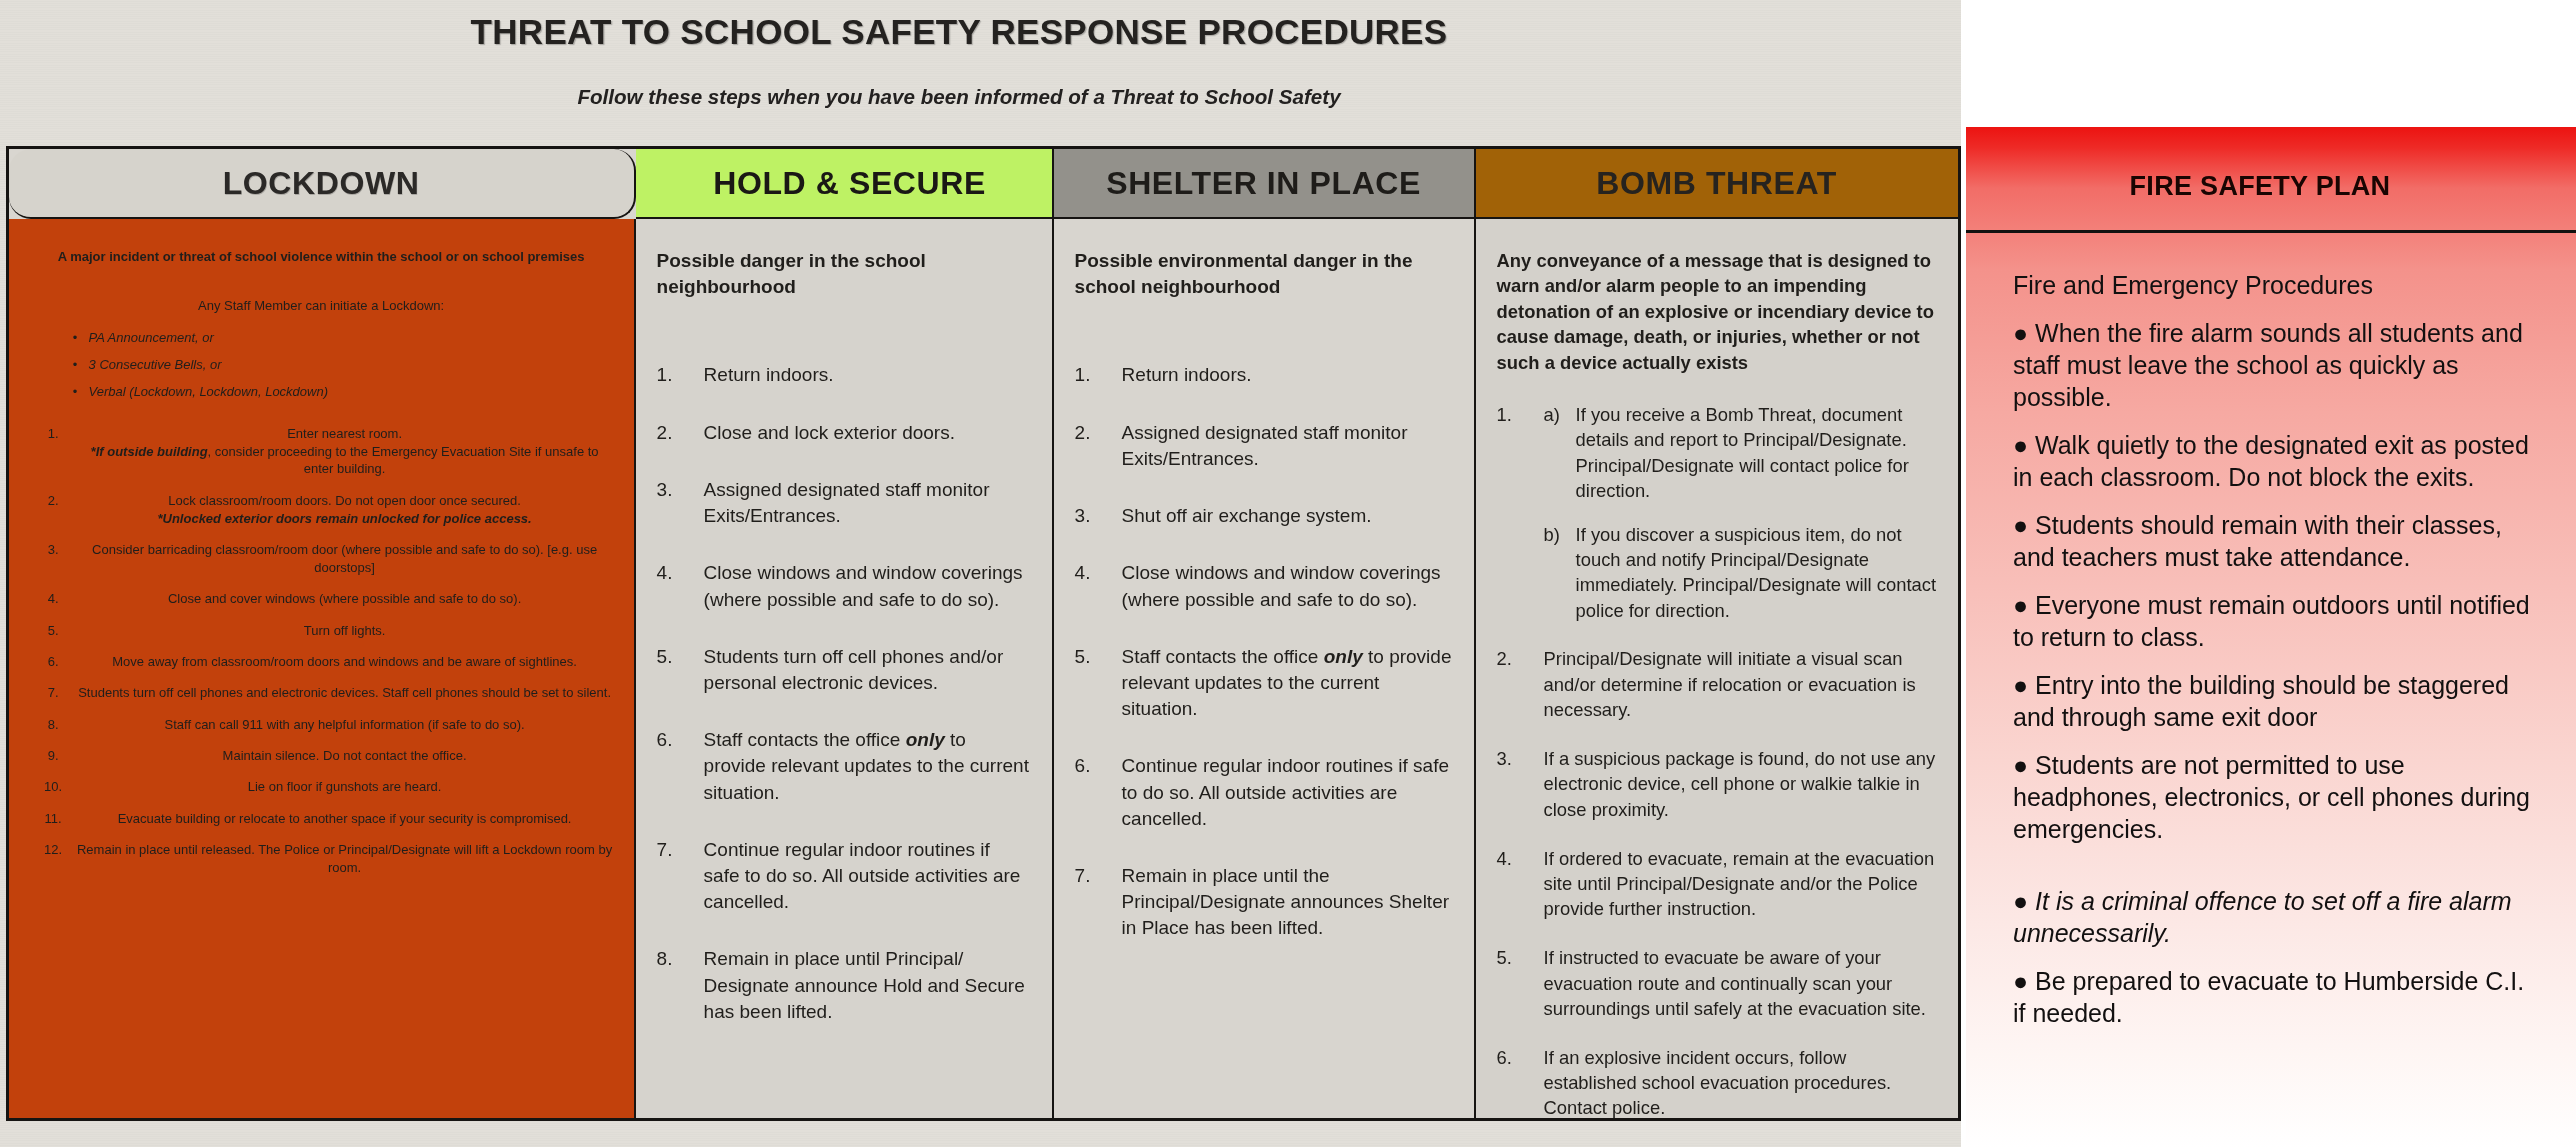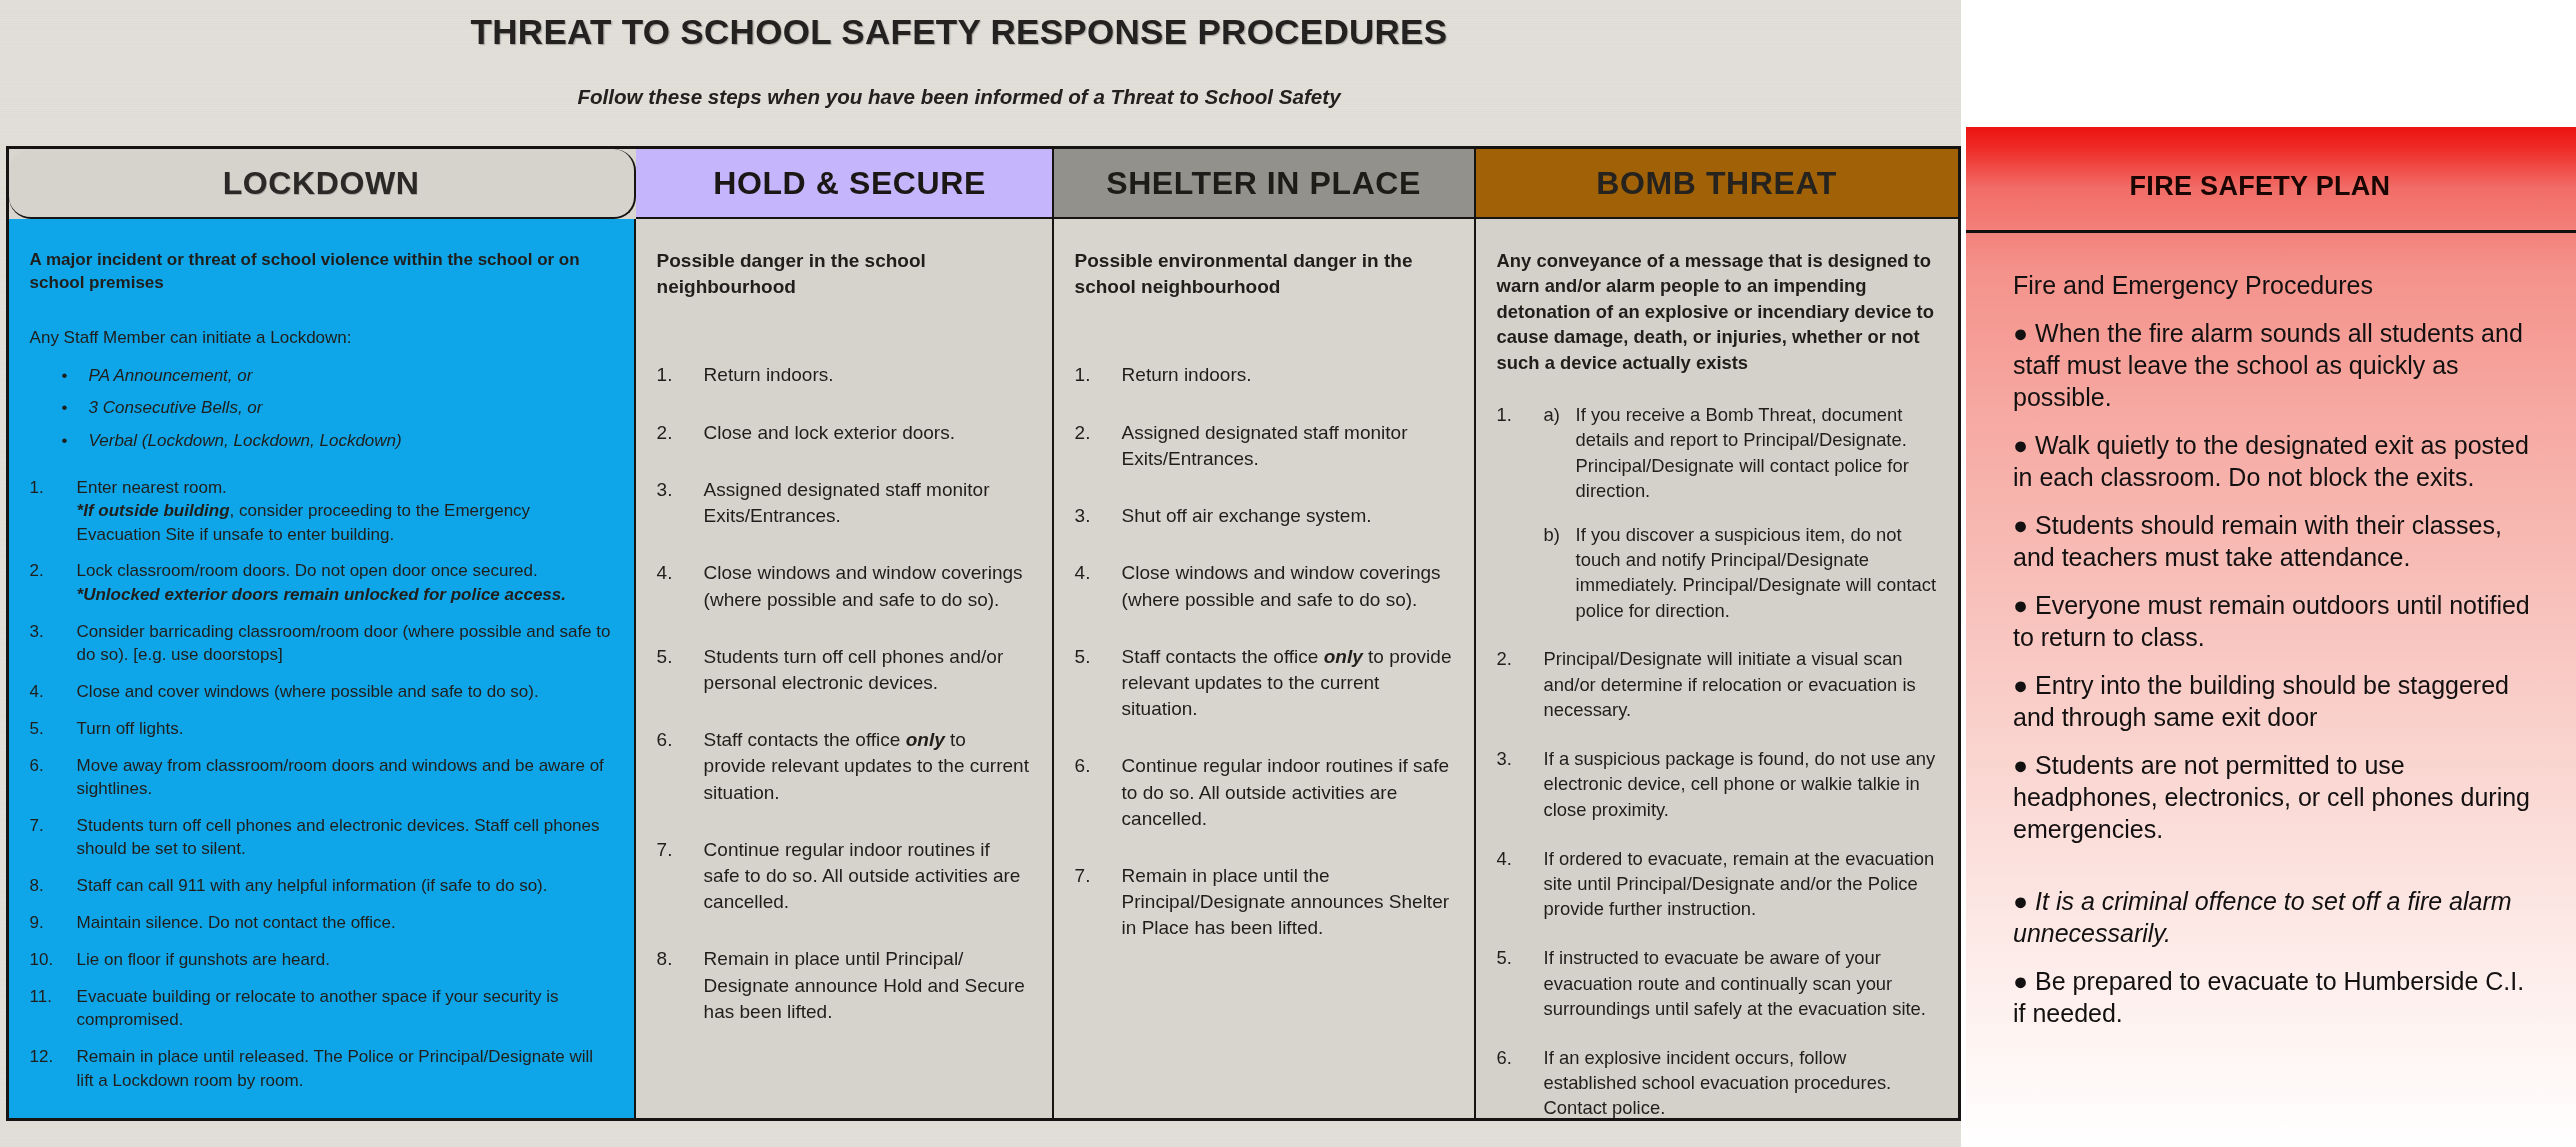--- a/index.html
+++ b/index.html
@@ -18,28 +18,28 @@
   
   .grid{position:absolute;left:5.6px;top:146px;width:1955px;height:975px;
         border:3.3px solid #161412;box-sizing:border-box;display:grid;
         grid-template-columns:627px 418px 422px 1fr;grid-template-rows:70px 1fr;
         background:#d9d6d0;}
   .hcell{border-right:2.8px solid #161412;border-bottom:2.8px solid #161412;
          display:flex;align-items:center;justify-content:center;
          font-size:32px;font-weight:bold;letter-spacing:0.6px;}
   .hcell:nth-child(4){border-right:none;}
   .h-light  {background:#d6d3cc;color:#2b2927;text-shadow:0.6px 0.6px 0.6px rgba(0,0,0,.2);border-radius:22px;}
-  .h-dark   {background:#c4b5fd;color:#1a1815;padding-left:12px;}
+  .h-dark   {background:#bef264;color:#1a1815;padding-left:12px;}
   .h-medium {background:#93918b;color:#1e1c19;}
   .h-darkest{background:#a16207;color:#26231f;}
 
   .bcell{border-right:2.8px solid #161412;padding:23.4px 21px 0 21px;overflow:hidden;
          font-size:19px;line-height:1.38;color:#201e1b;box-sizing:border-box;}
   .bcell:last-child{border-right:none;}
-  .col-lockdown{background:#0ea5e9;font-size:17px;--gap:13.4px;}
+  .col-lockdown{background:#c2410c;font-size:13px;text-align:center;--gap:13.4px;}
   .col-hold    {background:#d6d3cd;--gap:31px;}
   .col-shelter {background:#d8d5cf;--gap:31px;}
   .col-bomb    {background:#d4d1cb;font-size:18.4px;--gap:23.4px;}
 
   p.intro{margin:5.6px 0 0;font-weight:bold;}
   .col-lockdown p.intro{margin-bottom:31px;}
   .col-hold p.intro,.col-shelter p.intro{margin-bottom:62px;}
   .col-bomb p.intro{margin-bottom:27px;}
 
   p.init-label{margin:0 0 14.5px;}

